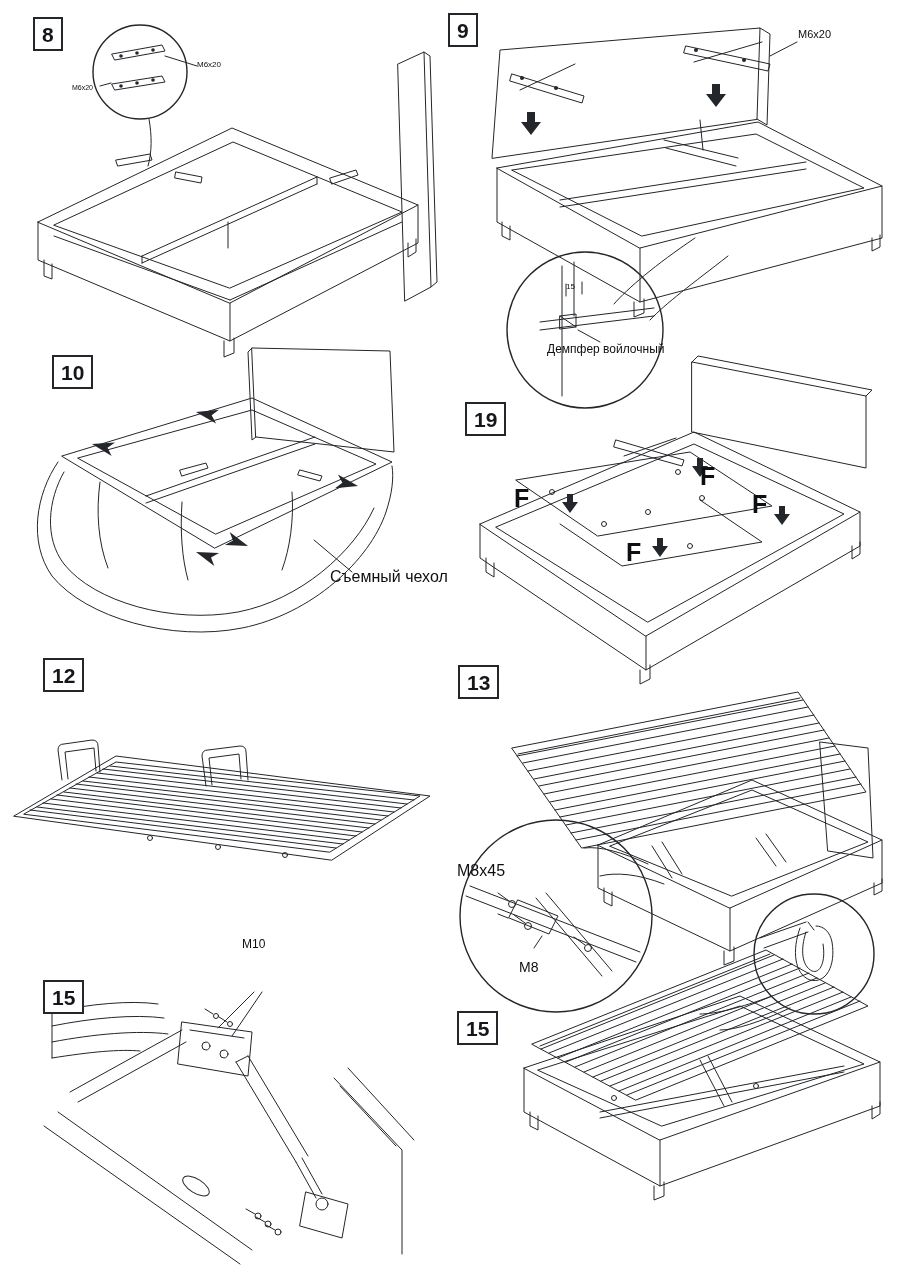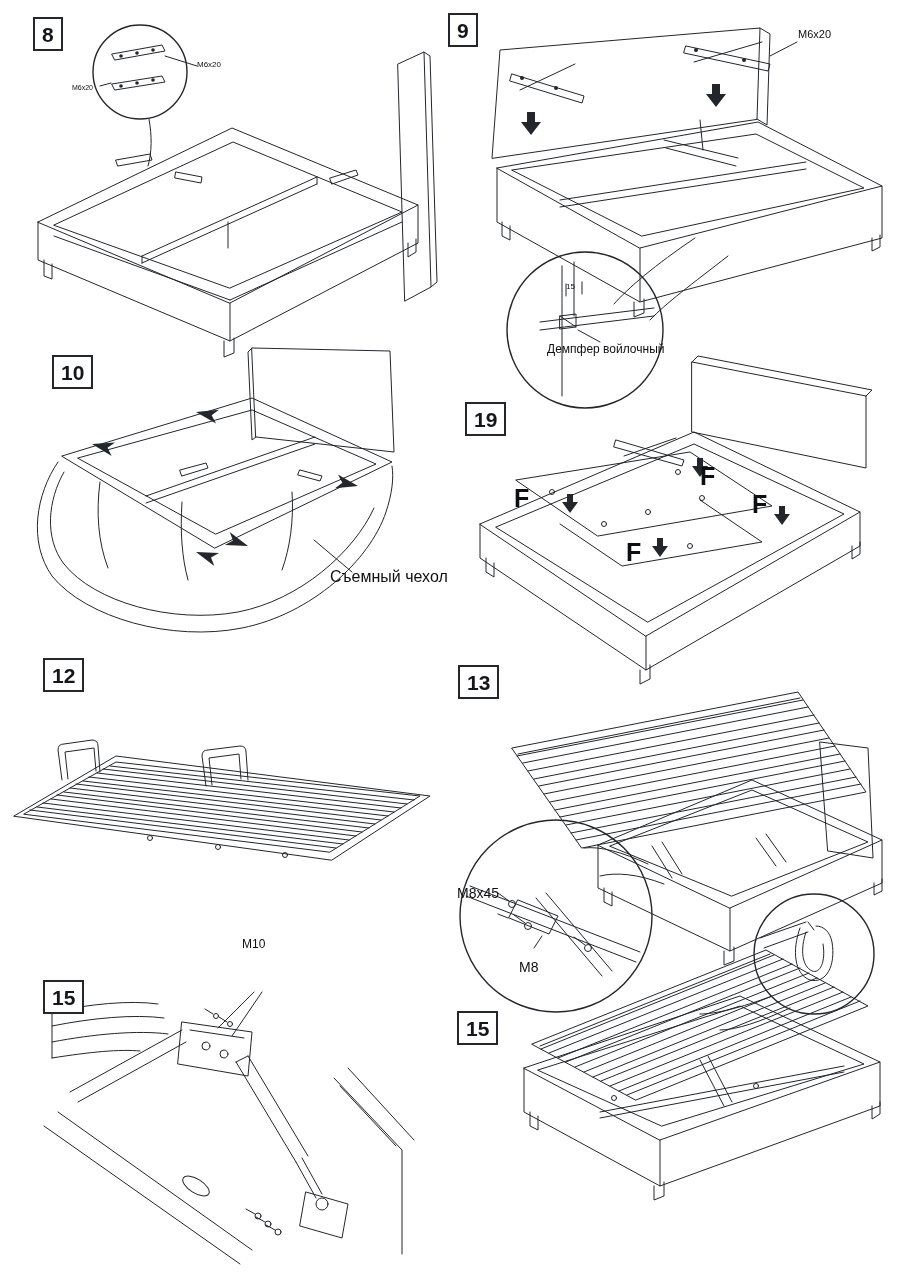--- a/index.html
+++ b/index.html
@@ -266,17 +266,17 @@
   <div class="lbl" style="left:72px;top:84px;font-size:7px">M6x20</div>
   <div class="lbl" style="left:197px;top:61px;font-size:8px">M6x20</div>
   <div class="lbl" style="left:798px;top:29px;font-size:11px">M6x20</div>
   <div class="lbl" style="left:566px;top:283px;font-size:8px">15</div>
   <div class="lbl" style="left:547px;top:343px;font-size:12px">Демпфер войлочный</div>
   <div class="lbl" style="left:330px;top:569px;font-size:16px">Съемный чехол</div>
   <div class="f-letter" style="left:514px;top:486px">F</div>
   <div class="f-letter" style="left:700px;top:464px">F</div>
   <div class="f-letter" style="left:752px;top:492px">F</div>
   <div class="f-letter" style="left:626px;top:540px">F</div>
-  <div class="lbl" style="left:457px;top:886px;font-size:14px">M8x45</div>
+  <div class="lbl" style="left:457px;top:863px;font-size:16px">M8x45</div>
   <div class="lbl" style="left:519px;top:960px;font-size:14px">M8</div>
   <div class="lbl" style="left:242px;top:938px;font-size:12px">M10</div>
 
 </div>
 
 </body></html>

